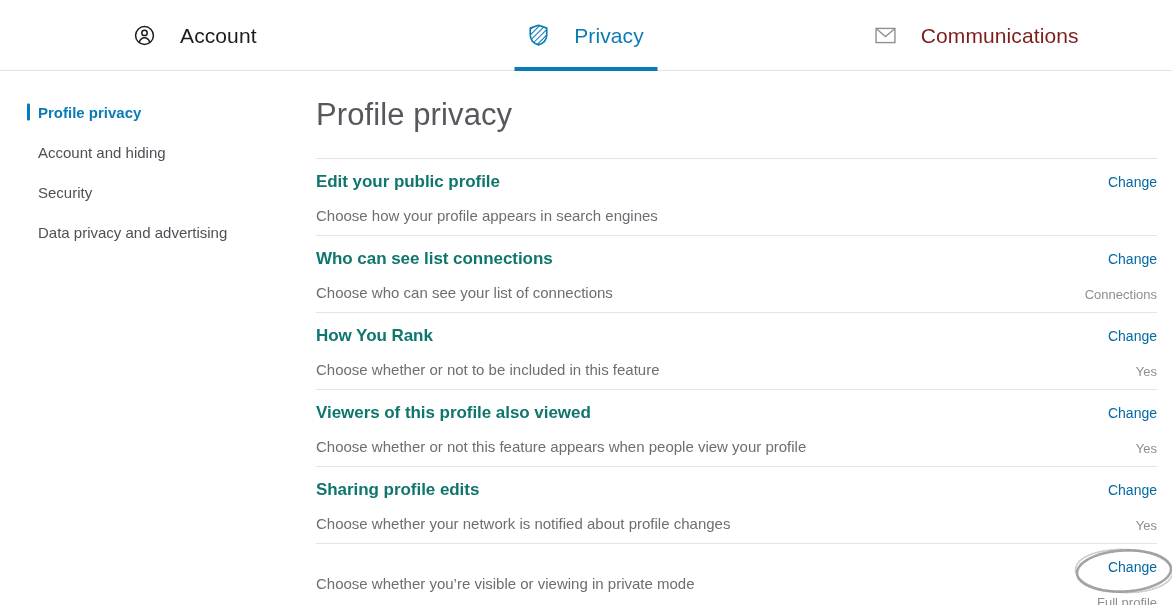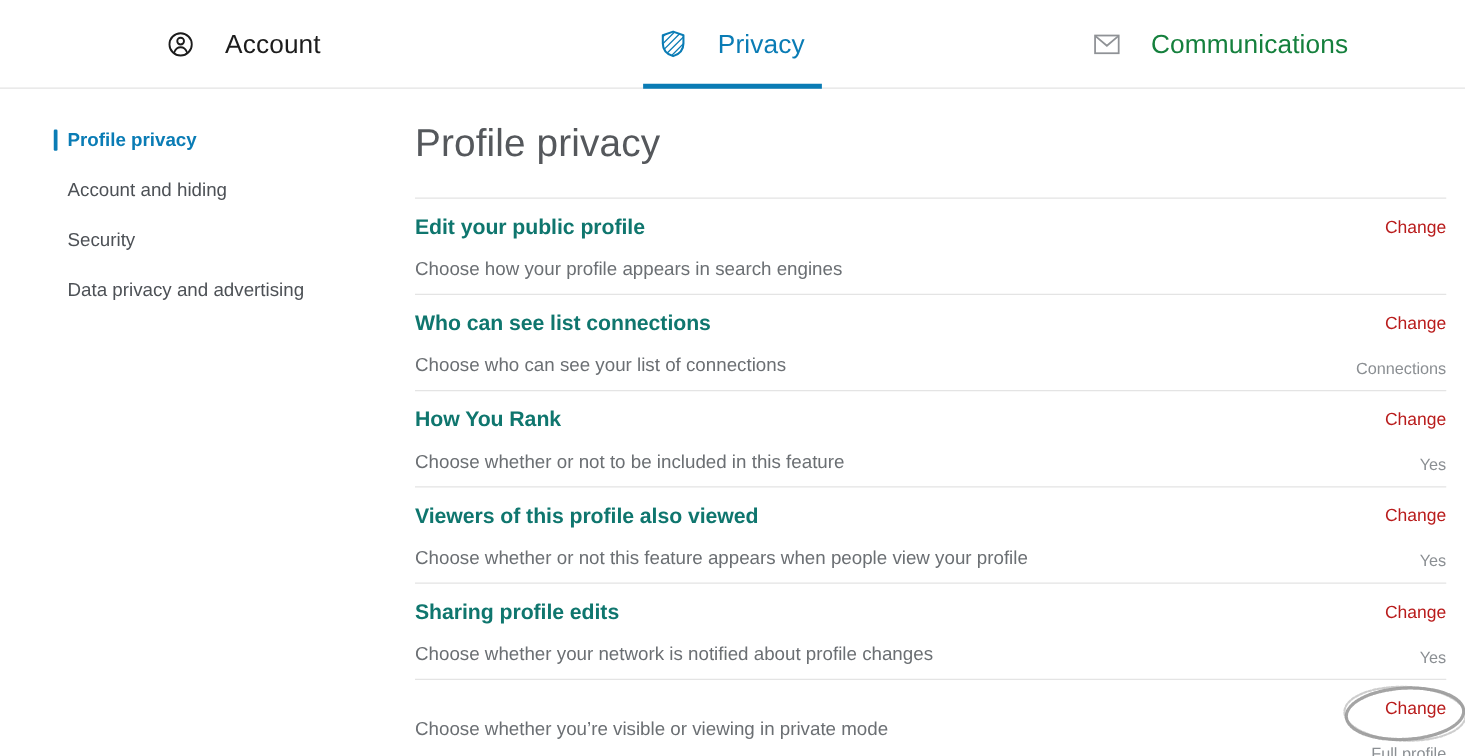--- a/index.html
+++ b/index.html
@@ -40,34 +40,34 @@
     font-size: 21px;
     font-weight: 400;
     letter-spacing: .1px;
     line-height: 1;
     white-space: nowrap;
   }
   .tab-icon { display: flex; align-items: center; justify-content: center; }
 
   .tab-account .tab-label { color: #1c1c1c; }
   .tab-privacy .tab-label { color: #0a7cb5; text-align: center; }
-  .tab-comm .tab-label    { color: #15803d; }
+  .tab-comm .tab-label    { color: #7f1d1d; }
 
   .tab-underline {
     position: absolute;
     left: 50%;
     transform: translateX(-50%);
     bottom: -1px;
     width: 143px;
     height: 4px;
     background: #0a7cb5;
   }
 
   
-  .page { display: flex; height: 534px; padding-left: 16px; }
+  .page { display: flex; height: 534px; }
 
   
   .sidebar {
     width: 316px;
     flex: 0 0 316px;
     padding-top: 21px;
   }
   .side-item {
     position: relative;
     height: 40px;
@@ -130,21 +130,21 @@
   }
   .setting-right {
     position: absolute;
     right: 0;
     top: 14px;
     text-align: right;
     width: 220px;
   }
   .setting-change {
     font-size: 14px;
-    color: #b91c1c;
+    color: #0369a1;
     line-height: 1;
     cursor: pointer;
     display: inline-block;
   }
   .setting-value {
     font-size: 13px;
     color: #8b8f93;
     line-height: 1;
     margin-top: 20px;
   }

